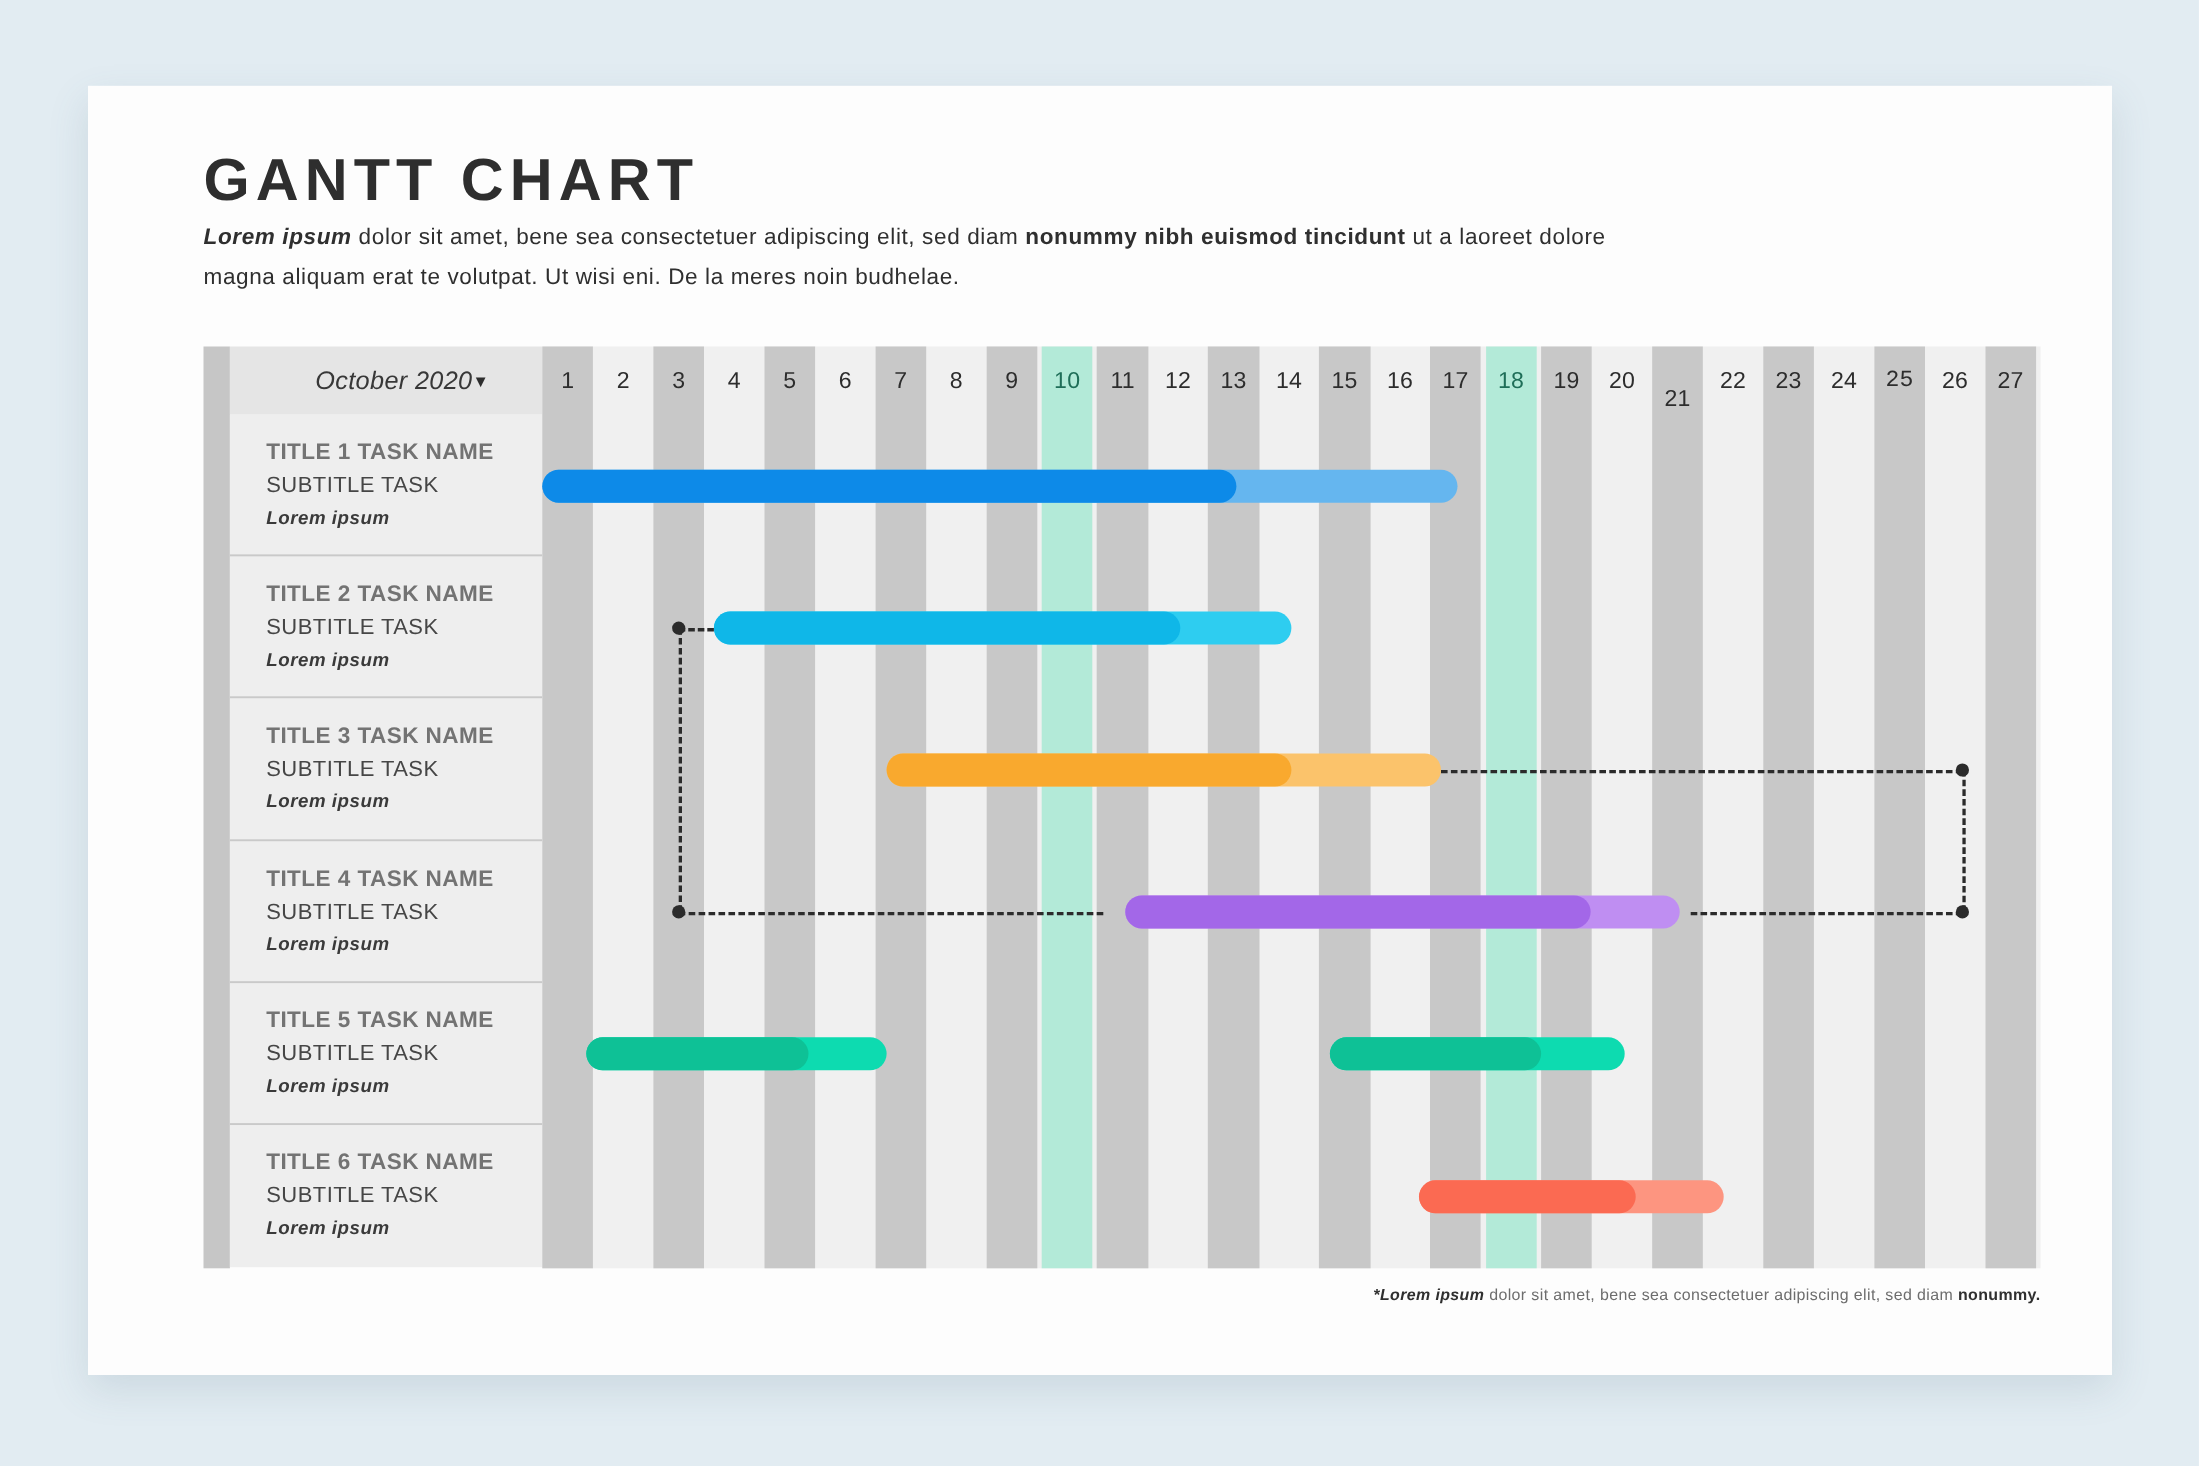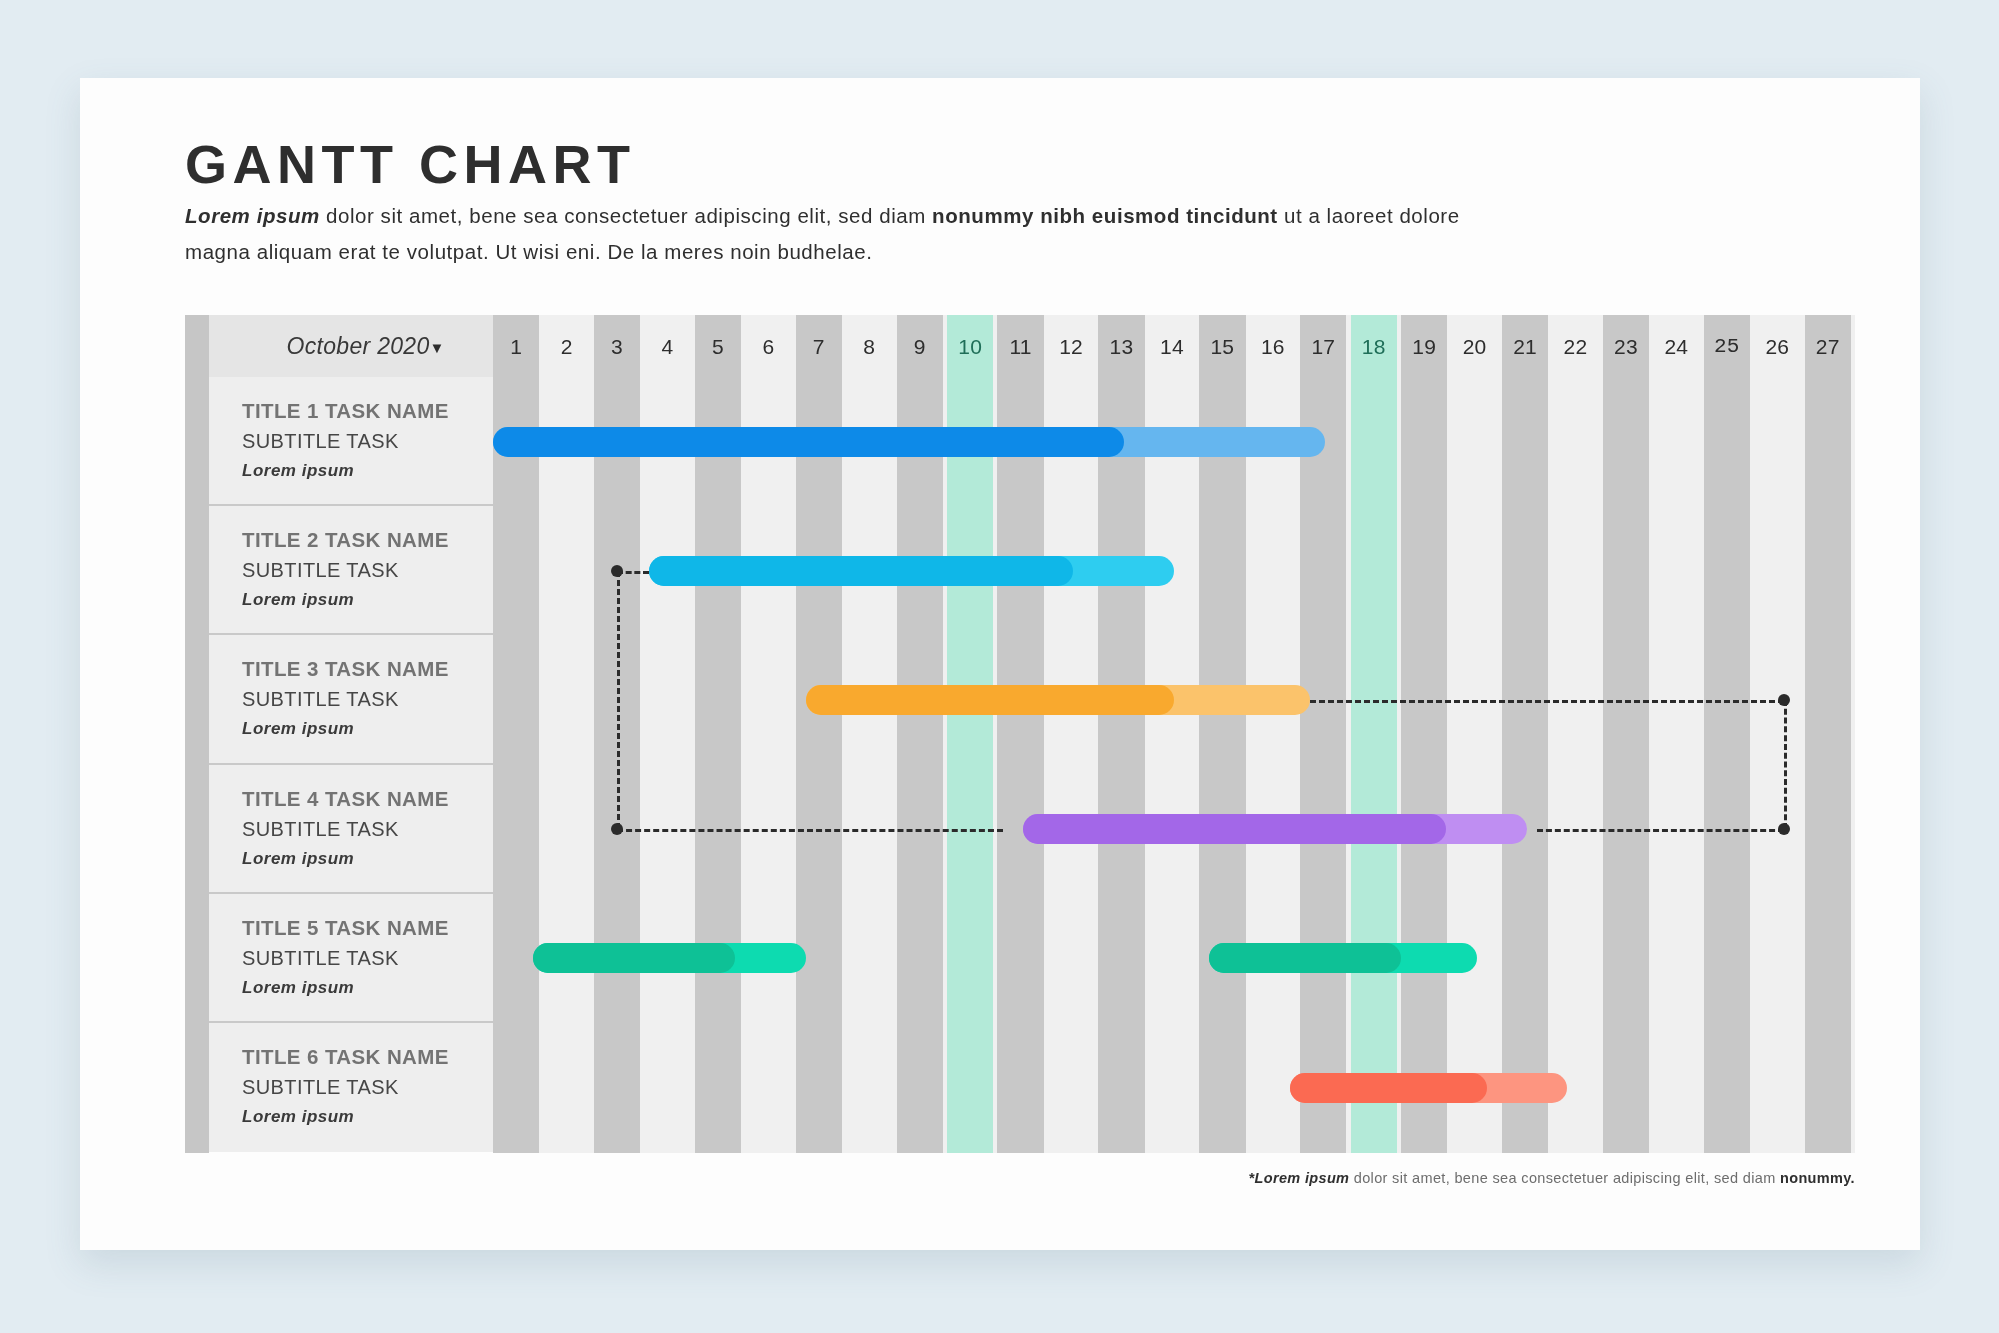--- a/index.html
+++ b/index.html
@@ -307,21 +307,21 @@
           <div class="daynum" style="left: 504.444px;">11</div>
           <div class="daynum" style="left: 554.889px;">12</div>
           <div class="daynum" style="left: 605.333px;">13</div>
           <div class="daynum" style="left: 655.778px;">14</div>
           <div class="daynum" style="left: 706.222px;">15</div>
           <div class="daynum" style="left: 756.667px;">16</div>
           <div class="daynum" style="left: 807.111px;">17</div>
           <div class="daynum hl" style="left: 857.556px;">18</div>
           <div class="daynum" style="left: 908px;">19</div>
           <div class="daynum" style="left: 958.444px;">20</div>
-          <div class="daynum" style="left: 1008.89px;">21</div>
+          <div class="daynum" style="left: 1008.89px; margin-top: 16px;">21</div>
           <div class="daynum" style="left: 1059.33px;">22</div>
           <div class="daynum" style="left: 1109.78px; text-align: center;">23</div>
           <div class="daynum" style="left: 1160.22px;">24</div>
           <div class="daynum" style="left: 1210.67px; font-family: Liberation Mono, monospace;">25</div>
           <div class="daynum" style="left: 1261.11px;">26</div>
           <div class="daynum" style="left: 1311.56px;">27</div>
         </div>
       <div id="bars">
           <div class="bar" style="left: 0px; top: 111.6px; width: 832.333px; background: rgb(101, 182, 239);">
             <div class="prog" style="width: 630.556px; background: rgb(13, 138, 232);"></div>

